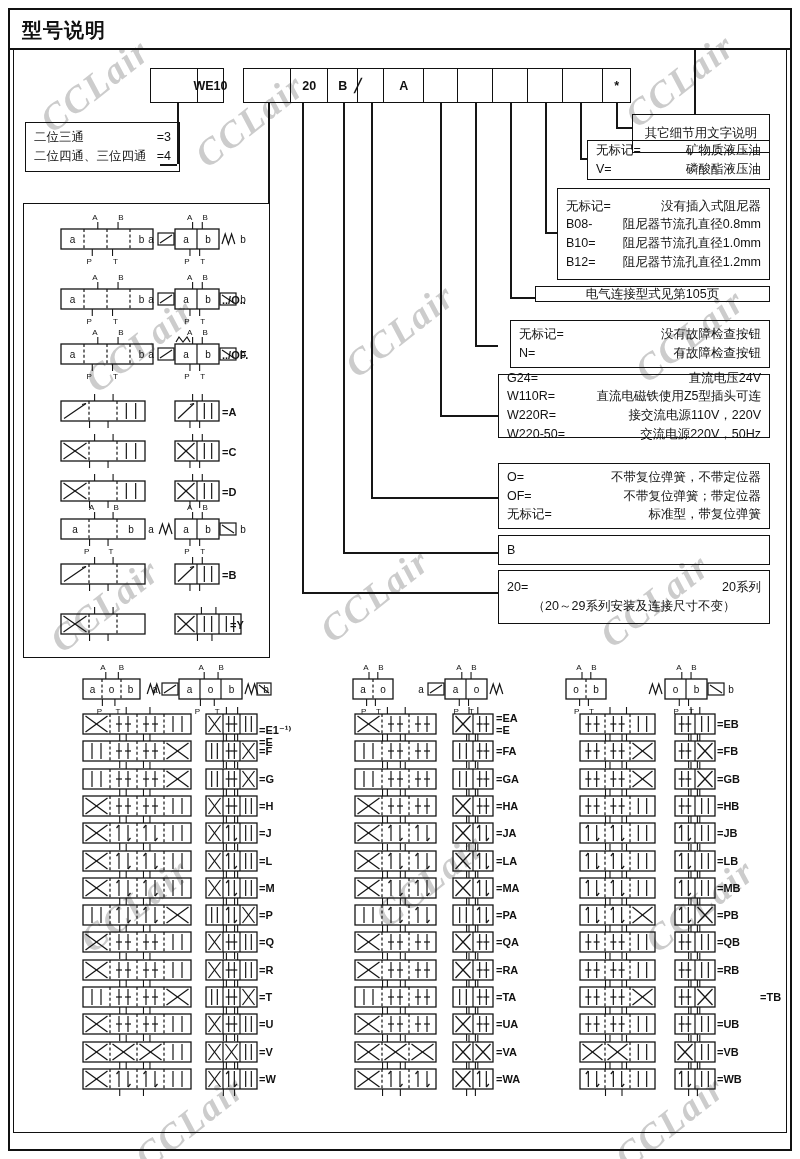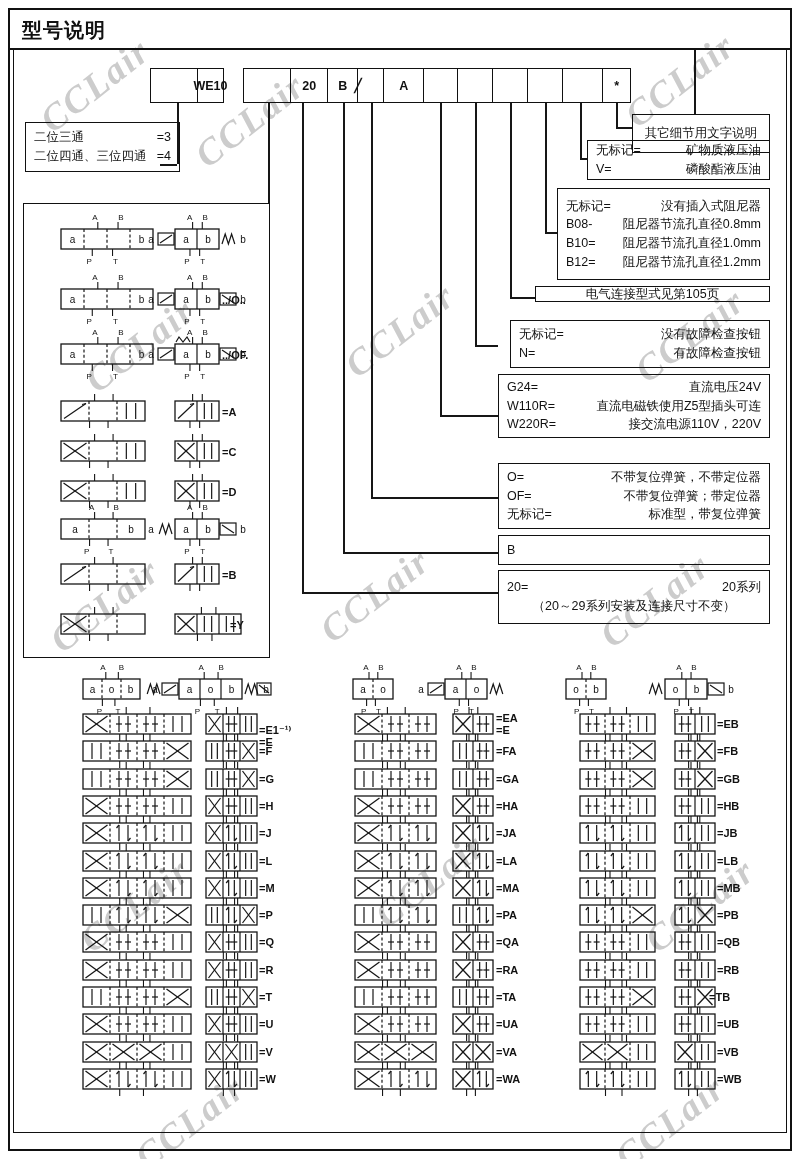--- a/index.html
+++ b/index.html
@@ -171,20 +171,24 @@
           <span class="v">直流电压24V</span>
         </div>
         <div class="row">
           <span class="k">W110R=</span>
           <span class="v">直流电磁铁使用Z5型插头可连</span>
         </div>
         <div class="row">
           <span class="k">W220R=</span>
           <span class="v">接交流电源110V，220V</span>
         </div>
+        <div class="row">
+          <span class="k">W220-50=</span>
+          <span class="v">交流电源220V，50Hz</span>
+        </div>
       </div>
       <div class="box" style="left: 498px; top: 463px; width: 272px; height: 66px;">
         <div class="row">
           <span class="k">O=</span>
           <span class="v">不带复位弹簧，不带定位器</span>
         </div>
         <div class="row">
           <span class="k">OF=</span>
           <span class="v">不带复位弹簧；带定位器</span>
         </div>
@@ -257,21 +261,21 @@
       <div class="lbl" style="left: 496px; top: 909.1px;">=PA</div>
       <div class="lbl" style="left: 717px; top: 909.1px;">=PB</div>
       <div class="lbl" style="left: 259px; top: 936.4px;">=Q</div>
       <div class="lbl" style="left: 496px; top: 936.4px;">=QA</div>
       <div class="lbl" style="left: 717px; top: 936.4px;">=QB</div>
       <div class="lbl" style="left: 259px; top: 963.7px;">=R</div>
       <div class="lbl" style="left: 496px; top: 963.7px;">=RA</div>
       <div class="lbl" style="left: 717px; top: 963.7px;">=RB</div>
       <div class="lbl" style="left: 259px; top: 991px;">=T</div>
       <div class="lbl" style="left: 496px; top: 991px;">=TA</div>
-      <div class="lbl" style="left: 709px; top: 991px;">=TB</div>
+      <div class="lbl" style="left: 760px; top: 991px;">=TB</div>
       <div class="lbl" style="left: 259px; top: 1018.3px;">=U</div>
       <div class="lbl" style="left: 496px; top: 1018.3px;">=UA</div>
       <div class="lbl" style="left: 717px; top: 1018.3px;">=UB</div>
       <div class="lbl" style="left: 259px; top: 1045.6px;">=V</div>
       <div class="lbl" style="left: 496px; top: 1045.6px;">=VA</div>
       <div class="lbl" style="left: 717px; top: 1045.6px;">=VB</div>
       <div class="lbl" style="left: 259px; top: 1072.9px;">=W</div>
       <div class="lbl" style="left: 496px; top: 1072.9px;">=WA</div>
       <div class="lbl" style="left: 717px; top: 1072.9px;">=WB</div>
     </div>

